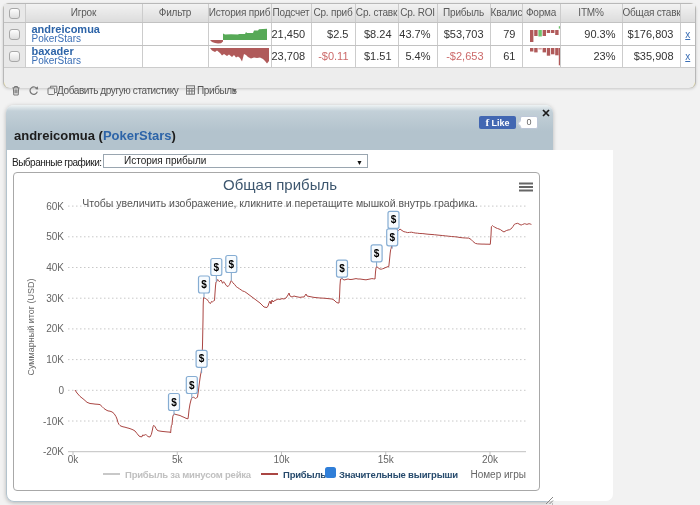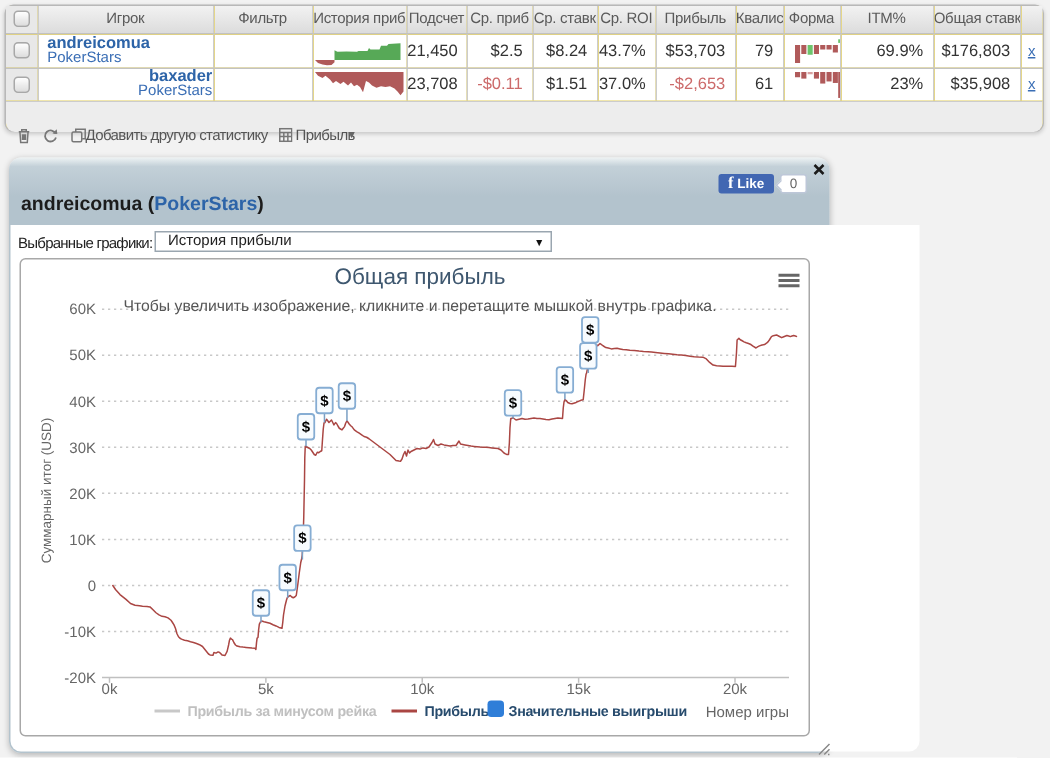--- a/index.html
+++ b/index.html
@@ -3,21 +3,21 @@
 <meta charset="utf-8">
 <style>
 * { margin:0; padding:0; box-sizing:border-box; }
 body { width:700px; height:505px; background:#f2f2f2; font-family:"Liberation Sans", sans-serif; position:relative; overflow:hidden; }
 
 .tw { position:absolute; left:3px; top:3px; width:693px; height:85px; background:#fde047; border:1px solid #b8b8b8; border-radius:6px; box-shadow:0 1px 3px rgba(0,0,0,.18); }
 .tw table { border-collapse:collapse; table-layout:fixed; width:691px; }
 .tw td, .tw th { border-right:1px solid #ccc; border-bottom:1px solid #c2c2c2; overflow:hidden; white-space:nowrap; }
 .tw th { height:18px; letter-spacing:-0.2px; background:linear-gradient(#f2f2f2,#dcdcdc); color:#5a5a5a; font-size:10px; font-weight:normal; text-align:center; }
 .tw td { height:21px; background:#fff; font-size:11px; color:#333; text-align:right; padding-right:6px; }
-.tw tr.r2 td { height:21px; } .tw tr.r2 td.player { padding-top:0;text-align:right; }
+.tw tr.r2 td { height:21px; } .tw tr.r2 td.player { padding-top:0; }
 .tw td.cb, .tw th.cb { background:#e8e8e8; text-align:center; padding:0; }
 .tw td.player { text-align:left; padding:1px 0 0 6px; background:#fff; vertical-align:top; }
 .tw td.neg { color:#cc6a6a; }
 .tw td.spark, .tw td.forma { padding:0; } .tw td.spark svg, .tw td.forma svg { display:block; }
 .tw td.xcol { text-align:center; padding:0; }
 .tw td.xcol a { color:#3a6eb5; font-size:10px; text-decoration:underline; }
 .pname { color:#2d64a8; font-weight:bold; font-size:11px; line-height:10px; }
 .psite { color:#3a6eb5; font-size:10px; line-height:10px; padding-top:0; }
 .ckb { display:inline-block; width:11px; height:11px; border:1px solid #a8a8a8; border-radius:3px; background:linear-gradient(#fefefe,#ddd); vertical-align:middle; }
 .toolbar { position:absolute; left:0; top:63px; width:691px; height:21px; background:#ededed; border-top:1px solid #ccc; border-radius:0 0 6px 6px; color:#555; font-size:10px; letter-spacing:-0.4px; }
@@ -29,21 +29,21 @@
 .pclose { position:absolute; left:536px; top:4px; } .pclose svg { display:block; }
 .fb { position:absolute; left:473px; top:11px; width:37px; height:13px; background:#4267b2; border-radius:2px; color:#fff; font-size:9px; font-weight:bold; line-height:13px; text-align:center; }
 .fb .f { font-family:"Liberation Serif", serif; font-size:11px; font-weight:bold; }
 .fbcount { position:absolute; left:514px; top:11px; width:18px; height:13px; background:#fff; border:1px solid #bdc7d8; border-radius:2px; color:#666; font-size:9px; line-height:11px; text-align:center; }
 .fbcount:before { content:""; position:absolute; left:-3px; top:4px; width:4px; height:4px; background:#fff; border-left:1px solid #bdc7d8; border-bottom:1px solid #bdc7d8; transform:rotate(45deg); }
 .tabs { position:absolute; left:10px; top:28px; height:17px; }
 .tab { display:inline-block; height:16px; line-height:16px; margin-right:3px; padding:0 4px; font-size:10px; letter-spacing:-0.5px; color:#333; background:linear-gradient(#f0f0f0,#dcdcdc); border:1px solid #9aa5ac; border-bottom:none; border-radius:3px 3px 0 0; vertical-align:bottom; }
 .tab.active { background:#fff; height:17px; line-height:17px; position:relative; z-index:3; }
 .pcontent { position:absolute; left:1px; top:45px; width:606px; height:351px; background:#fff; border-radius:0 0 7px 7px; }
 .selrow { position:absolute; left:5px; top:7px; font-size:10px; letter-spacing:-0.5px; color:#222; }
-.sel { position:absolute; left:96px; top:4px; width:265px; height:14px; border:1px solid #9aa6b0; background:#fff; font-size:10px; color:#222; line-height:12px; padding-left:8px; }
+.sel { position:absolute; left:96px; top:4px; width:265px; height:14px; border:1px solid #9aa6b0; background:#fff; font-size:10px; color:#222; line-height:12px; padding-left:20px; }
 .sel .arr { position:absolute; right:4px; top:2px; font-size:7px; color:#111; }
 .chartbox { position:absolute; left:6px; top:22px; width:527px; height:319px; border:1px solid #a8a8a8; border-radius:4px; background:#fff; }
 .grip { position:absolute; left:538px; top:341px; }
 </style>
 </head>
 <body>
 
 <div class="tw">
 <table>
 <colgroup>
@@ -103,40 +103,40 @@
 <rect x="7" y="7" width="3.4" height="12" fill="#b05a5a"></rect>
 <rect x="11.2" y="7" width="3.4" height="6" fill="#b05a5a"></rect>
 <rect x="15.4" y="7" width="3.4" height="6.5" fill="#6cc46c"></rect>
 <rect x="19.6" y="7" width="3.4" height="6" fill="#b05a5a"></rect>
 <rect x="23.8" y="7" width="3.4" height="3" fill="#b05a5a"></rect>
 <rect x="28" y="7" width="3.4" height="3" fill="#b05a5a"></rect>
 <rect x="32.2" y="7" width="3.4" height="5" fill="#b05a5a"></rect>
 <rect x="35.8" y="3.2" width="3.2" height="2.4" fill="#6cc46c"></rect>
 </svg>
           </td>
-<td>69.9%</td>
+<td>90.3%</td>
           <td>$176,803</td>
 <td class="xcol" style="border-right:none"><a>x</a></td>
 </tr>
 <tr class="r2">
 <td class="cb" style="border-bottom:none"><span class="ckb"></span></td>
 <td class="player" style="border-bottom:none">
             <div class="pname">baxader</div>
             <div class="psite">PokerStars</div>
           </td>
 <td style="border-bottom:none"></td>
 <td class="spark" style="border-bottom:none">
             <svg width="63" height="21">
 <polygon points="1,2 3,4.5 6,6 8,4.5 11,7 13,9.5 15,8 18,10 20,8.5 23,11 25,9 27,11.5 29,10.5 31,12 33,15.5 35,8 37,9 39,11 42,12.5 45,11.5 48,12 51,11.5 54,13 56,15 58,17.5 60,15 60,2 1,2" fill="#b05a5a"></polygon>
 </svg>
           </td>
 <td style="border-bottom:none">23,708</td>
           <td class="neg" style="border-bottom:none">-$0.11</td>
           <td style="border-bottom:none">$1.51</td>
-          <td style="border-bottom:none">37.0%</td>
+          <td style="border-bottom:none">5.4%</td>
           <td class="neg" style="border-bottom:none">-$2,653</td>
           <td style="border-bottom:none">61</td>
 <td class="forma" style="border-bottom:none">
             <svg width="38" height="21">
 <rect x="7" y="2" width="3.4" height="3.5" fill="#b05a5a"></rect>
 <rect x="11.2" y="2" width="3.4" height="4.4" fill="#b05a5a"></rect>
 <rect x="15.4" y="2" width="3.4" height="1.5" fill="#d8a0a0"></rect>
 <rect x="19.6" y="2" width="3.4" height="4.4" fill="#b05a5a"></rect>
 <rect x="23.8" y="2" width="3.4" height="7.7" fill="#b05a5a"></rect>
 <rect x="28" y="2" width="3.4" height="6.3" fill="#b05a5a"></rect>

